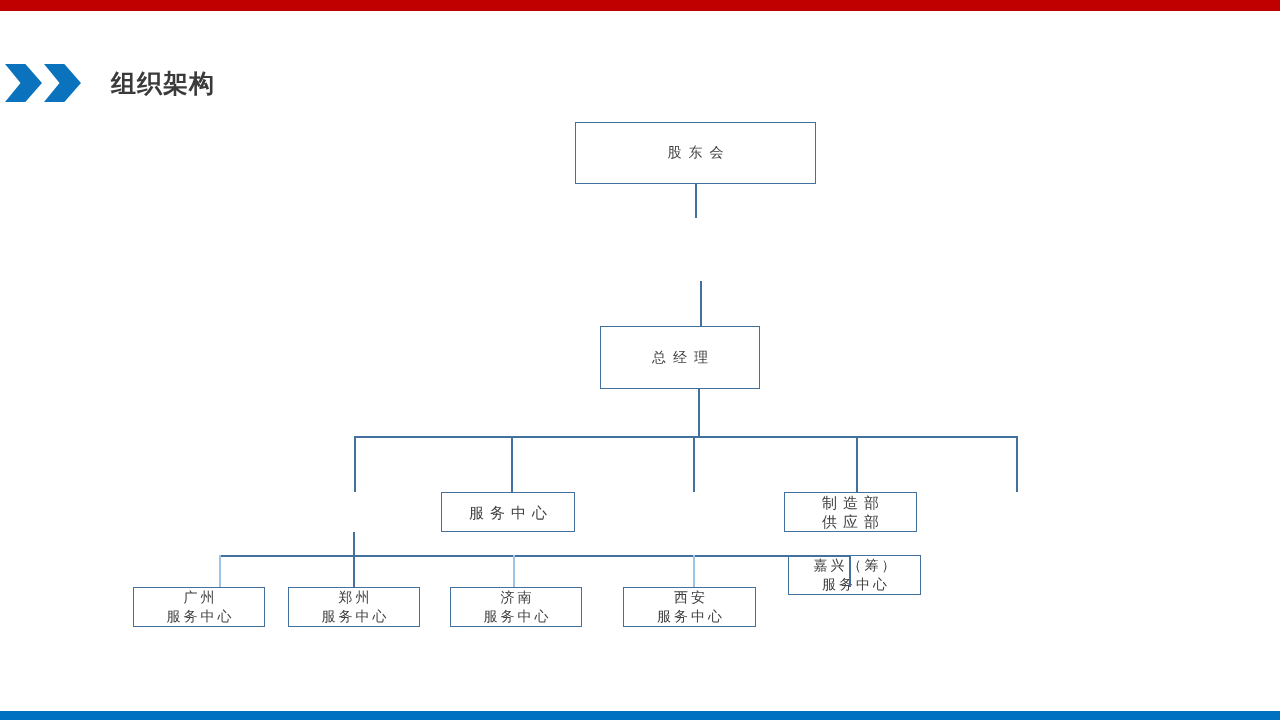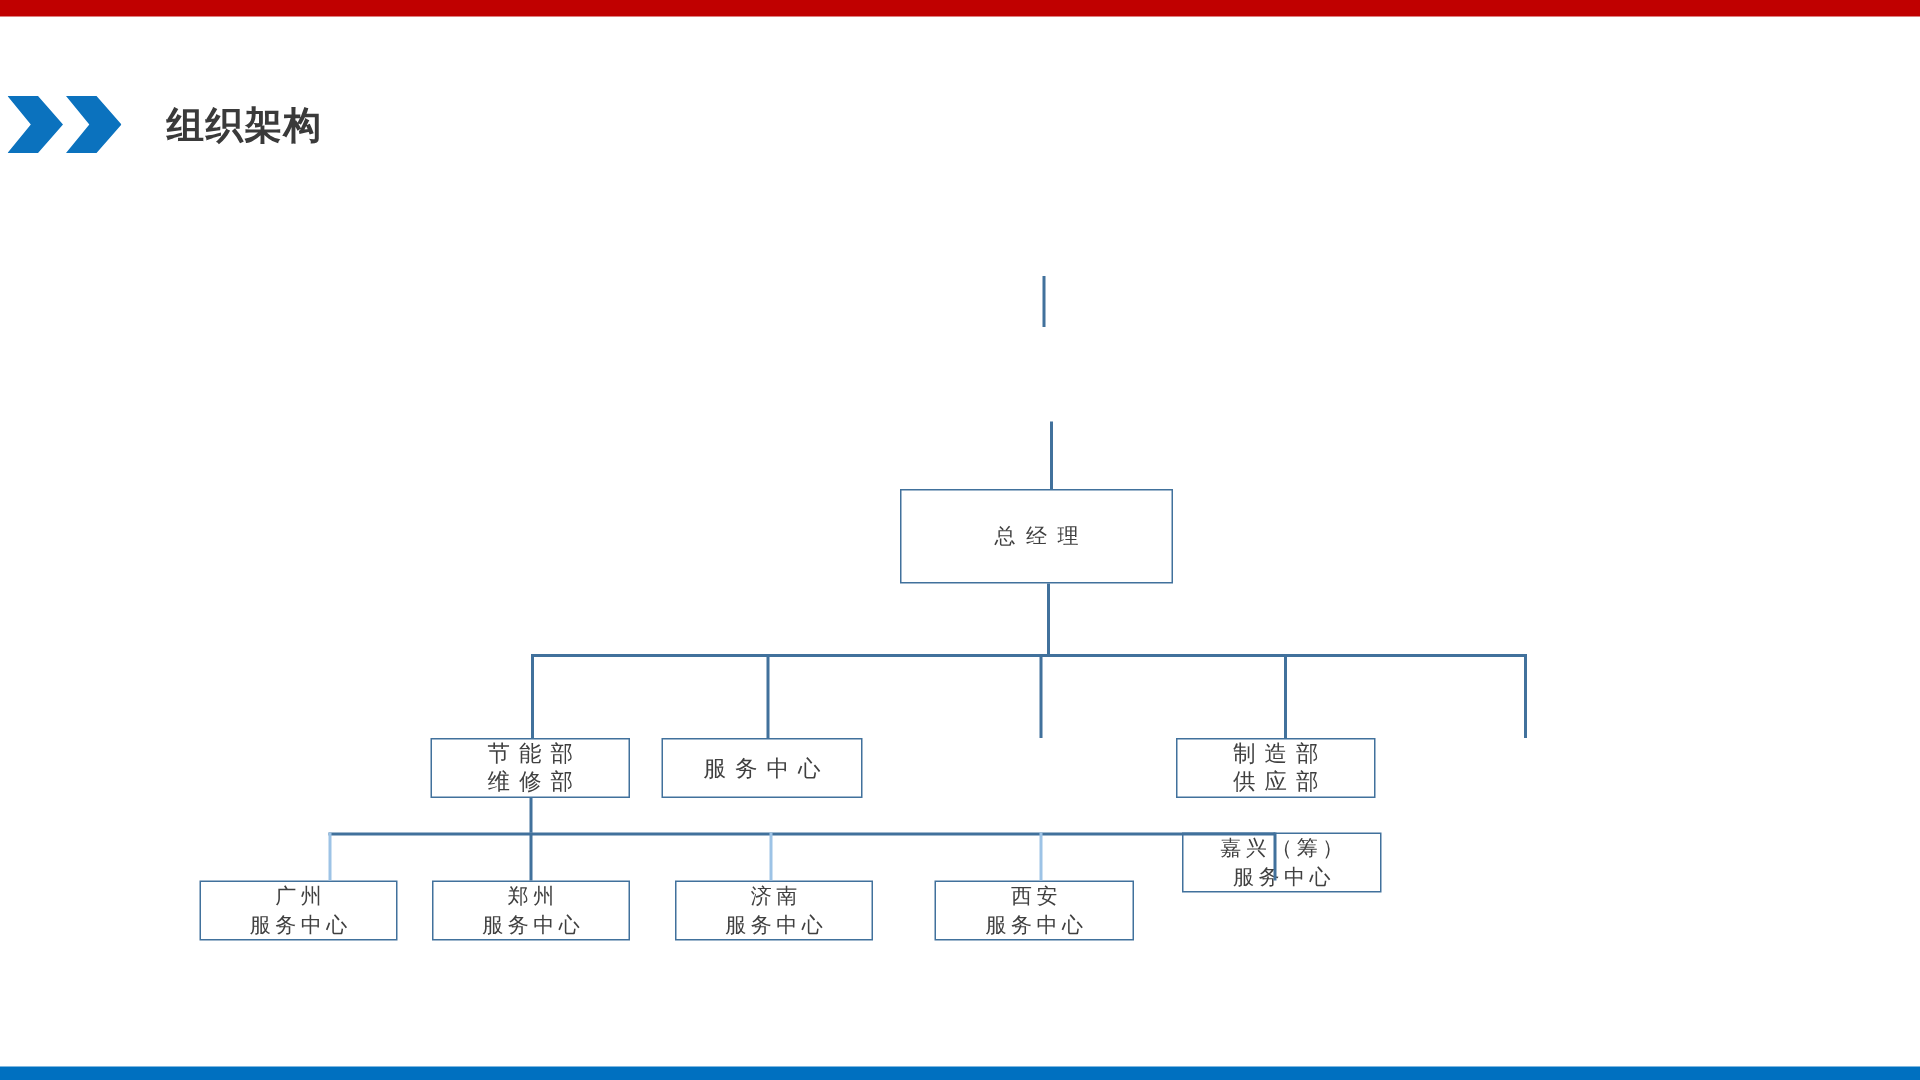--- a/index.html
+++ b/index.html
@@ -50,28 +50,27 @@
   <div class="bottom-bar"></div>
 
   <div class="header">
     <div class="chevrons">
       <div class="chevron c1"></div>
       <div class="chevron c2"></div>
     </div>
     <div class="page-title">组织架构</div>
   </div>
 
-  <div class="node lvl-top" style="left:600px;top:326px;width:182px;height:63px">
+  <div class="node lvl-top" style="left:575px;top:122px;width:241px;height:62px">
+    <span>股东会</span>
+  </div>
+  <div class="node lvl-top" style="left:600px;top:326px;width:160px;height:63px">
     <span>总经理</span>
   </div>
 
-  <div class="node lvl-dept" style="left:287px;top:492px;width:133px;height:40px">
-    <span>节能部</span>
-    <span>维修部</span>
-  </div>
   <div class="node lvl-dept" style="left:441px;top:492px;width:134px;height:40px">
     <span>服务中心</span>
   </div>
   <div class="node lvl-dept" style="left:784px;top:492px;width:133px;height:40px">
     <span>制造部</span>
     <span>供应部</span>
   </div>
 
   <div class="node lvl-svc" style="left:133px;top:587px;width:132px;height:40px">
     <span>广州</span>

